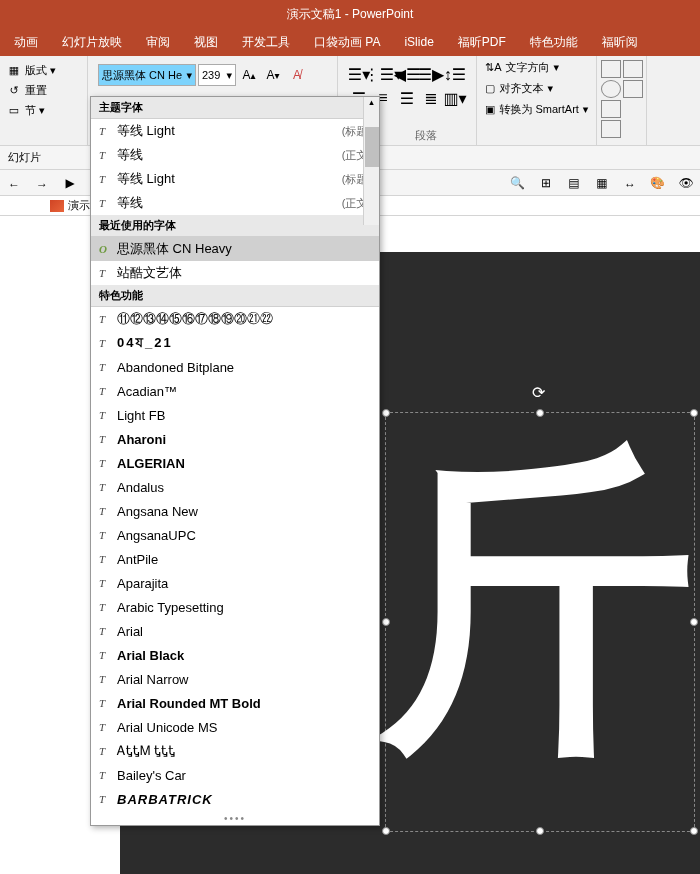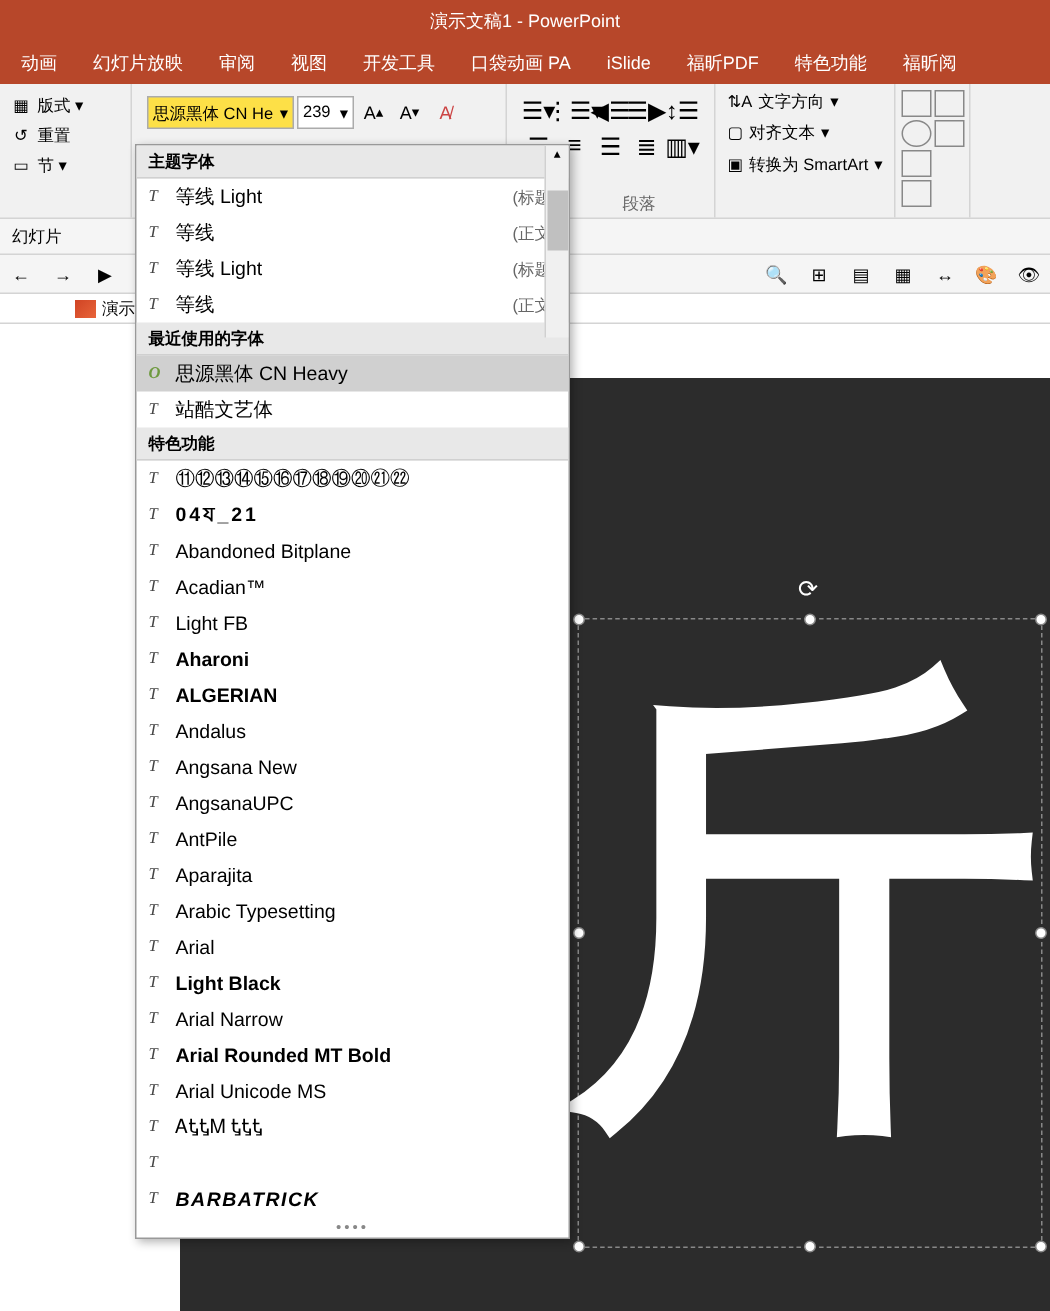--- a/index.html
+++ b/index.html
@@ -102,21 +102,21 @@
     </div>
     <div class="rg-left-row">
       <span class="ico">▭</span>
       <span>节</span>
         <span>▾</span>
     </div>
   </div>
 
   <div class="ribbon-group" style="width:250px">
     <div class="font-controls">
-      <div class="font-box" style="background:#fde047;">
+      <div class="font-box" style="background:#7dd3fc;">
         <span>思源黑体 CN He</span>
           <span style="margin-left:auto">▾</span>
       </div>
       <div class="size-box">
         <span>239</span>
           <span style="margin-left:auto">▾</span>
       </div>
       <div class="fc-btn">A<sup>▴</sup></div>
       <div class="fc-btn">A<sup>▾</sup></div>
       <div class="fc-btn" style="color:#C44;">A̸</div>
@@ -307,40 +307,41 @@
       <div class="fd-item">
         <span class="fd-icon">T</span>
         <span class="fd-name" style="">Arabic Typesetting</span>
       </div>
       <div class="fd-item">
         <span class="fd-icon">T</span>
         <span class="fd-name" style="">Arial</span>
       </div>
       <div class="fd-item">
         <span class="fd-icon">T</span>
-        <span class="fd-name" style="font-weight:900">Light Black</span>
+        <span class="fd-name" style="font-weight:900">Arial Black</span>
       </div>
       <div class="fd-item">
         <span class="fd-icon">T</span>
         <span class="fd-name" style="">Arial Narrow</span>
       </div>
       <div class="fd-item">
         <span class="fd-icon">T</span>
         <span class="fd-name" style="font-weight:bold">Arial Rounded MT Bold</span>
       </div>
       <div class="fd-item">
         <span class="fd-icon">T</span>
         <span class="fd-name" style="">Arial Unicode MS</span>
       </div>
       <div class="fd-item">
         <span class="fd-icon">T</span>
         <span class="fd-name" style="">ᎪᎿᎿᎷ ᎿᎿᎿ</span>
       </div>
       <div class="fd-item">
         <span class="fd-icon">T</span>
+        <span class="fd-name" style="">Bailey's Car</span>
       </div>
       <div class="fd-item">
         <span class="fd-icon">T</span>
         <span class="fd-name" style="font-weight:bold;font-style:italic;letter-spacing:1px">BARBATRICK</span>
       </div>
     </div>
 
   <div class="fd-grip">••••</div>
 </div>
 

